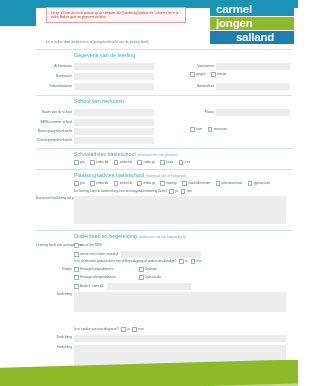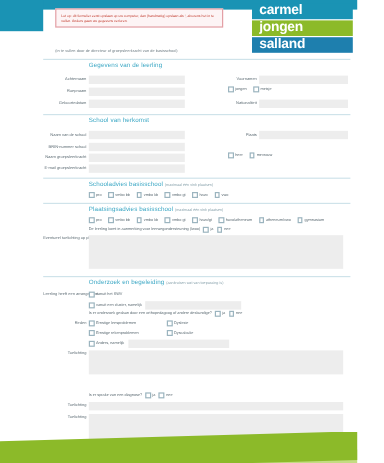--- a/index.html
+++ b/index.html
@@ -14,21 +14,21 @@
   
   .topband{position:absolute;left:0;top:0;width:298px;height:8px;background:#1a93b4;}
   .topband-left{position:absolute;left:0;top:0;width:36px;height:26px;background:#1a93b4;}
 
   
   .logo{position:absolute;right:4px;top:3px;width:84px;}
   .logo-row{height:13px;margin-bottom:1px;display:flex;align-items:center;padding-left:6px;box-sizing:border-box;}
   .logo-row span{color:#fff;font-weight:bold;font-size:11.5px;letter-spacing:-0.2px;line-height:11px;}
   .lr1{background:#1a93b4;}
   .lr2{background:#8cba29;}
-  .lr3{background:#1e7fae;}
+  .lr3{background:#1e7fae;justify-content:center;}
 
   
   .notice{
     position:absolute;left:46px;top:7px;width:140px;
     border:0.7px solid #e3a0a6;background:#fdf4f5;
     padding:3px 4px;box-sizing:border-box;
   }
   .notice p{margin:0;font-size:2.9px;line-height:1.45;color:#c0392b;}
 
   

